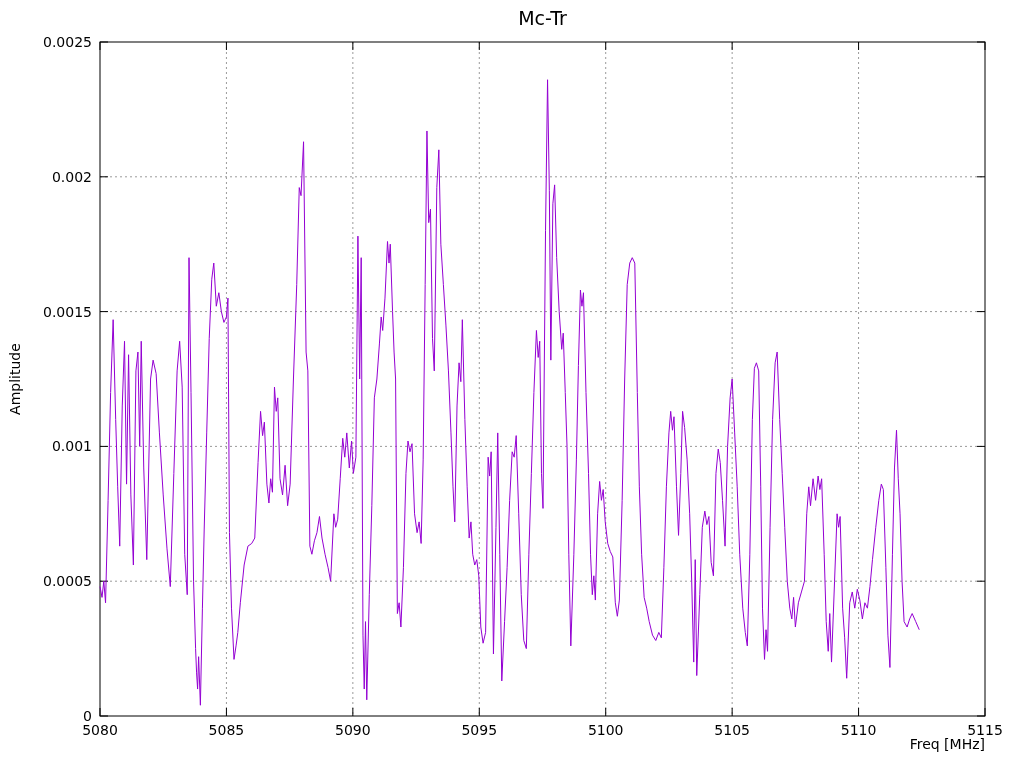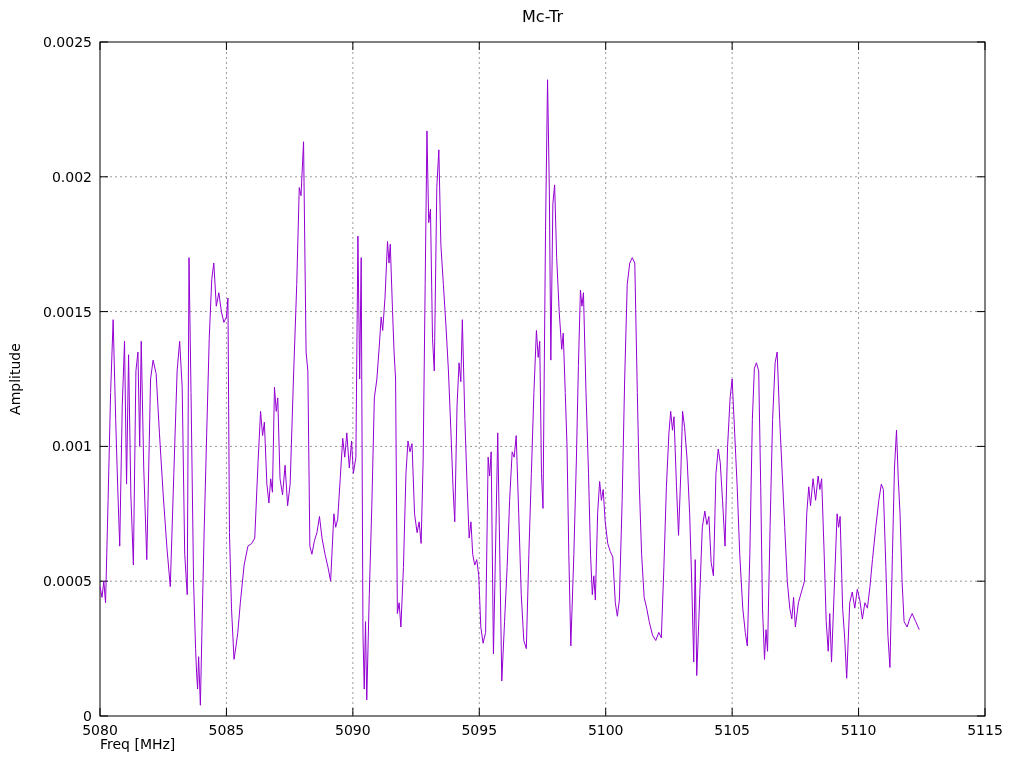--- a/index.html
+++ b/index.html
@@ -1,20 +1,20 @@
 <!DOCTYPE html>
 <html><head>
 <meta charset="utf-8">
 <style>
   html,body{margin:0;padding:0;background:#ffffff;}
   .chart{position:relative;width:1024px;height:768px;background:#ffffff;
          font-family:"DejaVu Sans","Liberation Sans",sans-serif;color:#000;overflow:hidden;}
   .chart-title{position:absolute;left:100px;width:885px;top:7px;text-align:center;
-               font-size:16px;}
-  .x-label{position:absolute;left:100px;width:885px;top:736px;text-align:left;font-size:14px;}
+               font-size:19px;}
+  .x-label{position:absolute;left:100px;width:885px;top:736px;text-align:right;font-size:14px;}
   .y-label{position:absolute;left:15px;top:379px;transform:translate(-50%,-50%) rotate(-90deg);
            white-space:nowrap;font-size:14px;}
   svg{position:absolute;left:0;top:0;}
   svg text{font-family:"DejaVu Sans","Liberation Sans",sans-serif;font-size:14px;fill:#000;}
 </style>
 </head>
 <body>
 
 <div class="chart">
   <svg id="plot" width="1024" height="768" viewBox="0 0 1024 768">

